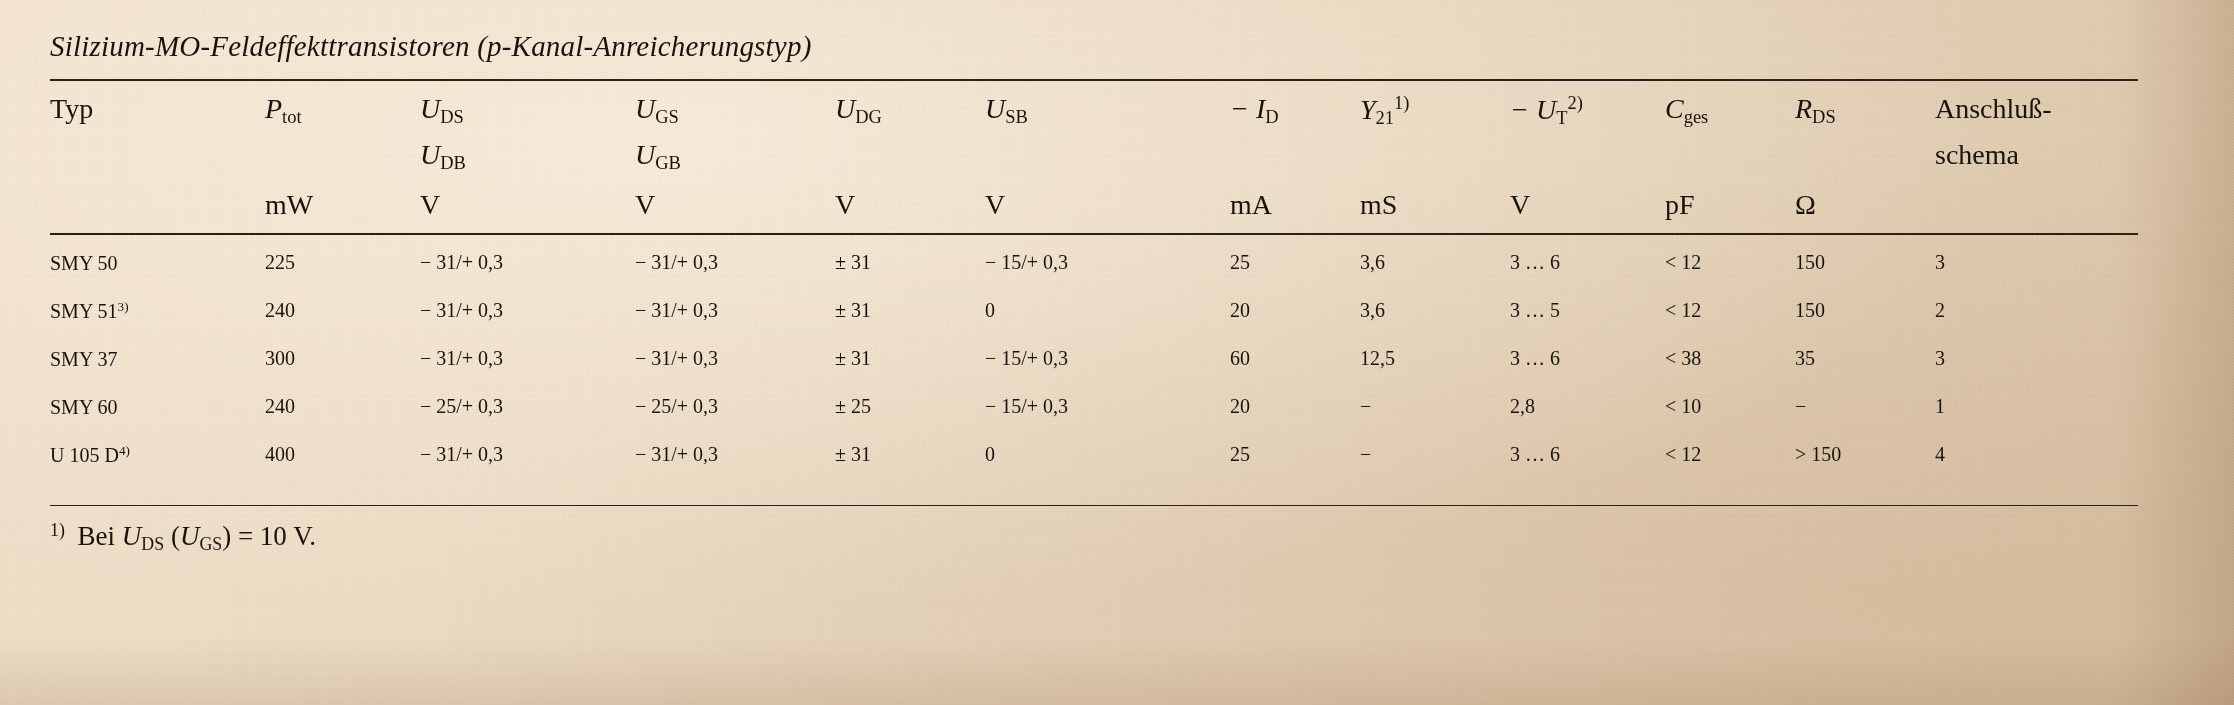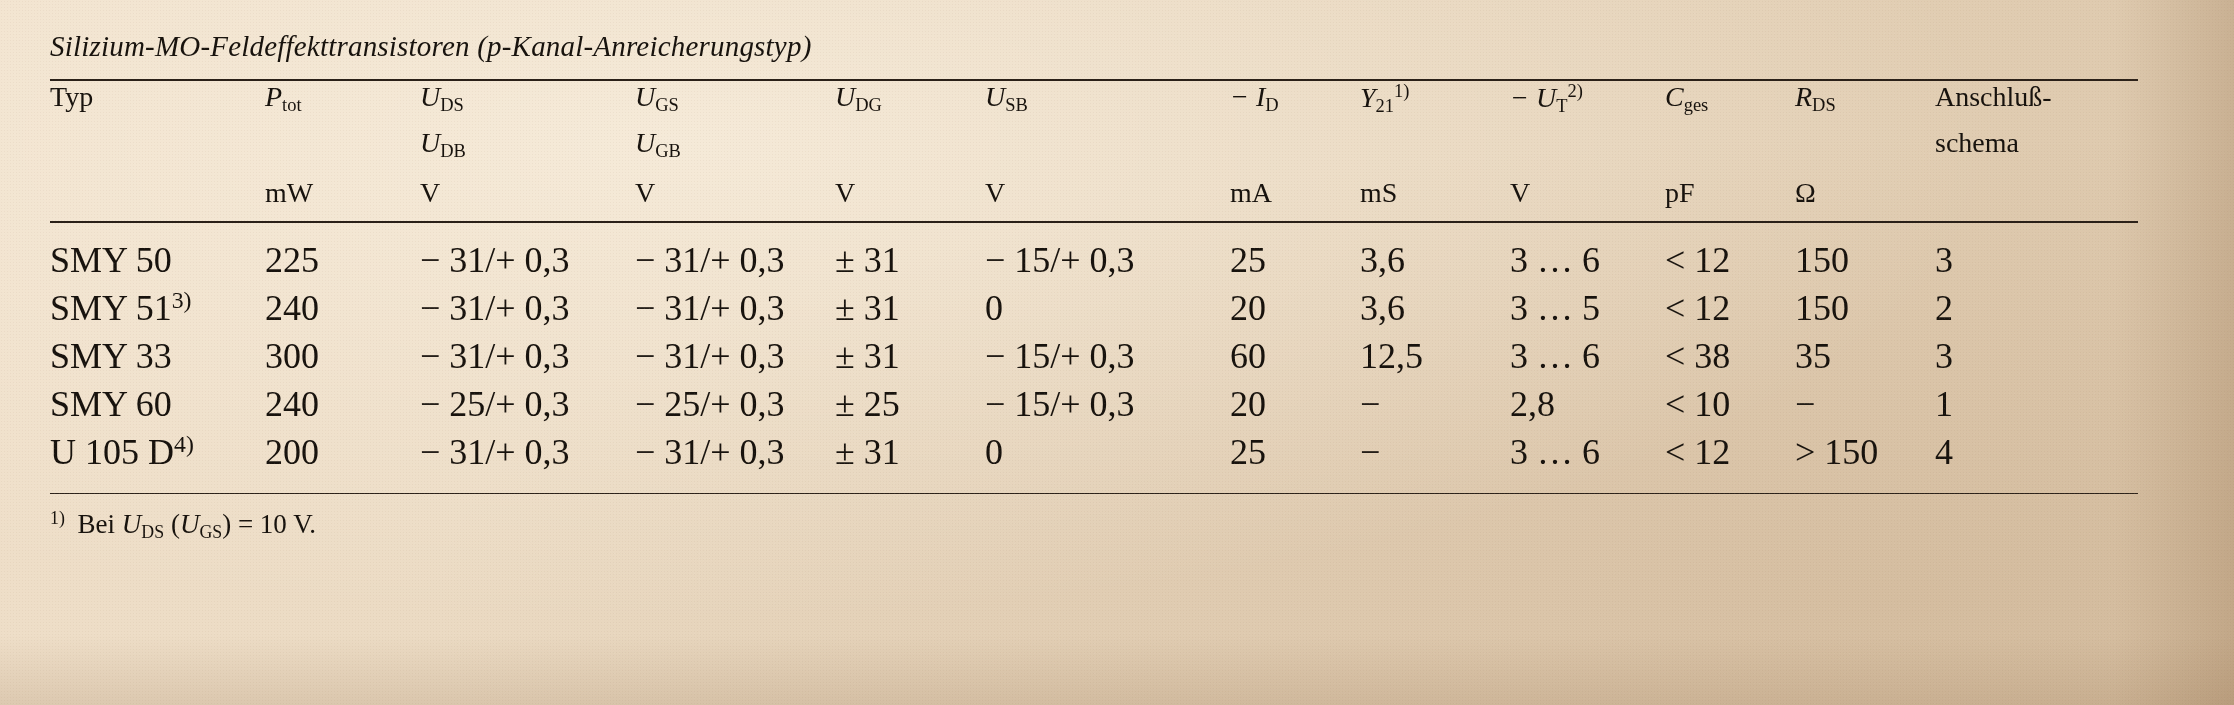--- a/index.html
+++ b/index.html
@@ -99,27 +99,27 @@
   col.c-ut     { width: 155px; }
   col.c-cges   { width: 130px; }
   col.c-rds    { width: 140px; }
   col.c-anschl { width: 205px; }
 
   .hrow td {
     height: 44px;
     font-size: 28px;
     white-space: nowrap;
   }
-  .hrow.r1 td { padding-top: 0; margin-top: 40px; }
+  .hrow.r1 td { padding-top: 12px; margin-top: 40px; }
   .hrow.r2 td { padding-top: 2px; font-family: Liberation Serif, serif; }
   .hrow.r3 td { padding-top: 6px; }
 
   .body-row td {
     height: 48px;
-    font-size: 36px;
+    font-size: 20px;
     white-space: nowrap;
   }
   .body-row.first td { padding-top: 16px; }
   .body-row.last td  { padding-bottom: 14px; }
 
   sub {
     font-size: 0.66em;
     vertical-align: -0.28em;
     text-align: right;
   }
@@ -264,21 +264,21 @@
           <td><span>± 31</span></td>
           <td><span>0</span></td>
           <td><span>20</span></td>
           <td><span>3,6</span></td>
           <td><span>3 … 5</span></td>
           <td><span>&lt; 12</span></td>
           <td><span>150</span></td>
           <td><span>2</span></td>
         </tr>
         <tr class="body-row">
-          <td><span>SMY 33</span><sup></sup></td>
+          <td><span>SMY 37</span><sup></sup></td>
           <td><span>300</span></td>
           <td><span>− 31/+ 0,3</span></td>
           <td><span>− 31/+ 0,3</span></td>
           <td><span>± 31</span></td>
           <td><span>− 15/+ 0,3</span></td>
           <td><span>60</span></td>
           <td><span>12,5</span></td>
           <td><span>3 … 6</span></td>
           <td><span>&lt; 38</span></td>
           <td><span>35</span></td>
@@ -293,21 +293,21 @@
           <td><span>− 15/+ 0,3</span></td>
           <td><span>20</span></td>
           <td><span>−</span></td>
           <td><span>2,8</span></td>
           <td><span>&lt; 10</span></td>
           <td><span>−</span></td>
           <td><span>1</span></td>
         </tr>
         <tr class="body-row last">
           <td><span>U 105 D</span><sup>4)</sup></td>
-          <td><span>200</span></td>
+          <td><span>400</span></td>
           <td><span>− 31/+ 0,3</span></td>
           <td><span>− 31/+ 0,3</span></td>
           <td><span>± 31</span></td>
           <td><span>0</span></td>
           <td><span>25</span></td>
           <td><span>−</span></td>
           <td><span>3 … 6</span></td>
           <td><span>&lt; 12</span></td>
           <td><span>&gt; 150</span></td>
           <td><span>4</span></td>

